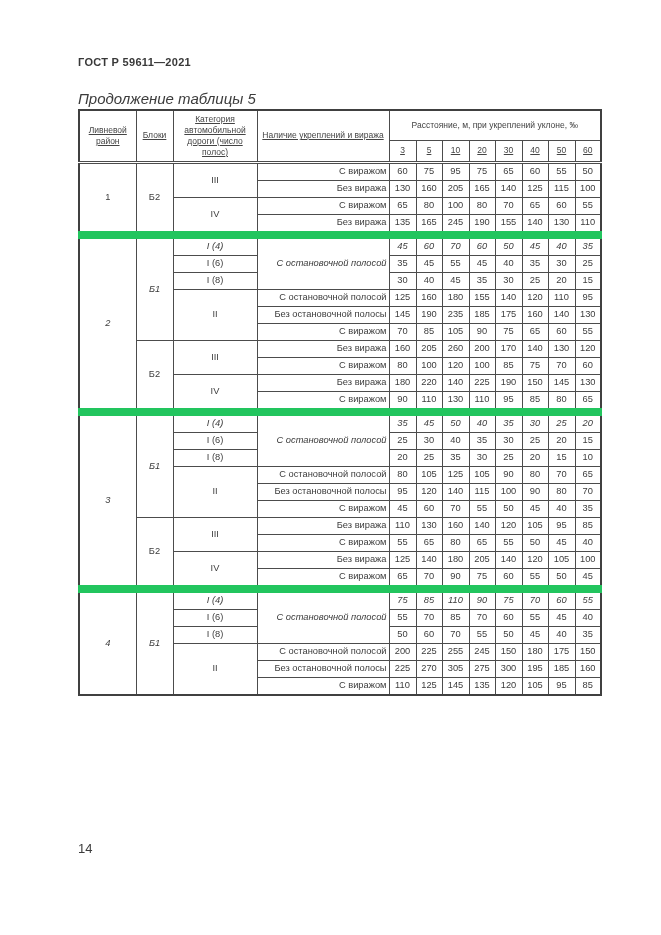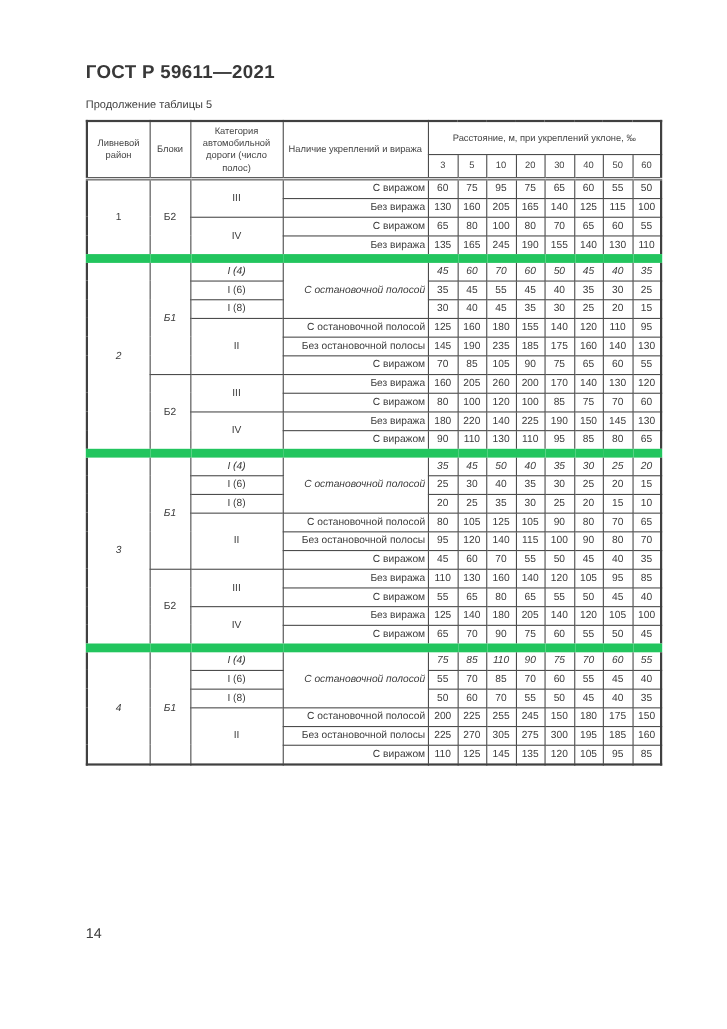--- a/index.html
+++ b/index.html
@@ -3,42 +3,42 @@
 <meta charset="utf-8">
 <style>
   html, body { margin:0; padding:0; }
   body {
     width:661px; height:935px; background:#ffffff; position:relative;
     font-family:"Liberation Sans", sans-serif; color:#3c3c3c;
     overflow:hidden;
   }
   .doc-header {
     position:absolute; left:78px; top:56px;
-    font-size:17px; font-weight:bold; letter-spacing:0.3px; color:#383838;
+    font-size:11px; font-weight:bold; letter-spacing:0.3px; color:#383838;
   }
   .table-caption {
     position:absolute; left:78px; top:90px;
-    font-size:10px; color:#3c3c3c;
+    font-size:15px; font-style:italic; color:#3c3c3c;
   }
   table.main-table {
     position:absolute; left:78px; top:109px; width:522px;
     border-collapse:collapse; table-layout:fixed;
   }
   .main-table th, .main-table td {
     border:1px solid #4c4c4c;
     overflow:hidden;
   }
   .main-table { border:2px solid #404040; }
   .main-table thead th {
     font-weight:normal; font-size:8.5px; line-height:1.3;
     padding:2px 3px; text-align:center; vertical-align:middle; color:#444;
   }
   .main-table thead tr.hdr-row-1 { height:30px; }
   .main-table thead tr.hdr-row-2 { height:22px; }
-  .hdr-span2, .slope-th { border-bottom:3px double #4c4c4c !important; }
+  .hdr-span2, .slope-th { border-bottom:3px double #4c4c4c !important;text-decoration:underline; }
   .main-table tbody td {
     font-size:9.3px; height:16px; padding:0 2px;
     vertical-align:middle; color:#3c3c3c; line-height:1.15;
   }
   .main-table tbody td.num { text-align:center; }
   .main-table tbody td.txt { text-align:right; padding-left:5px; }
   .main-table tbody tr.group-start td { border-top:8px solid #22c55e;font-style:italic; }
   .page-number {
     position:absolute; left:78px; top:841px; font-size:13px; color:#3c3c3c;
   }

